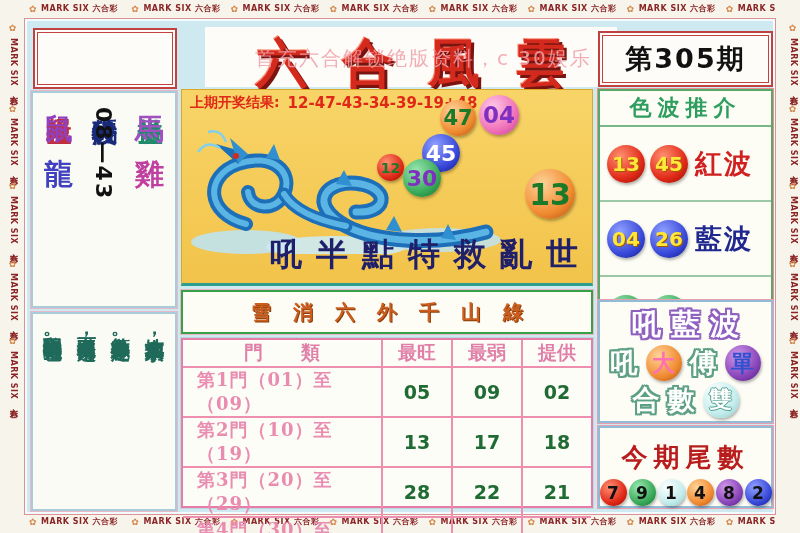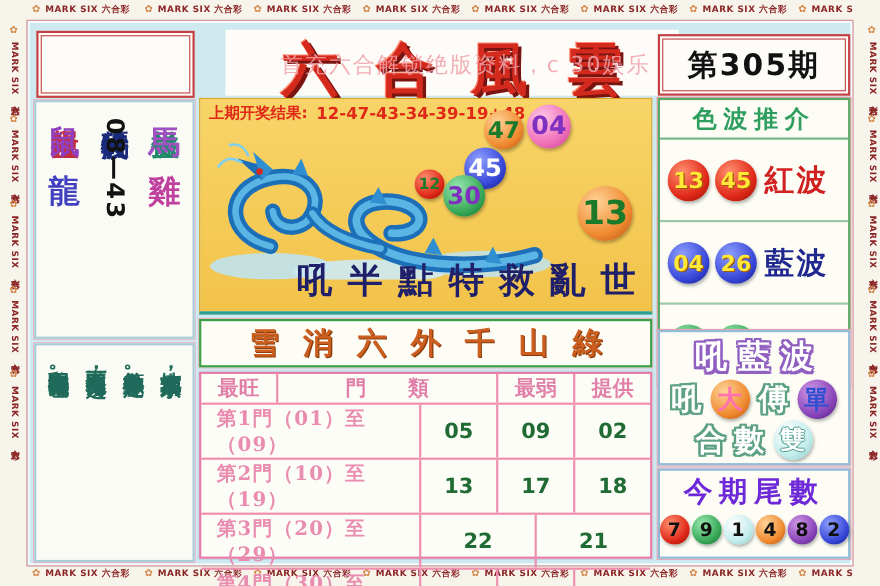--- a/index.html
+++ b/index.html
@@ -65,21 +65,21 @@
   .b-green  { background:radial-gradient(circle at 35% 30%, #98e8b0, #38a858 62%, #10702c); }
   .b-purple { background:radial-gradient(circle at 35% 30%, #d098e8, #8844b8 62%, #4c1c80); }
   .b-cyanpale { background:radial-gradient(circle at 35% 30%, #ffffff, #c2ecec 62%, #86c4c4); }
   .t-green { color:#1a7a2a; } .t-purple { color:#8030c0; }
   .t-white { color:#fff; } .t-cyan { color:#38c8e8; } .t-black { color:#111; }
   .t-yellow { color:#ffe838; text-shadow:1px 1px 0 #a05800; }
   .t-pinktxt { color:#ff70b0; } .t-bluetxt { color:#3050d0; }
 
   .verse-box { left:156px; top:271px; width:412px; height:44px; background:#fdfdf6; border:2px solid #3aa048;
                box-shadow:0 0 0 1px #e8b8c8; display:flex; align-items:center; justify-content:center; }
-  .verse { font-family:"DejaVu Serif", serif; font-weight:bold; font-size:27px; color:#cc5f1f;
+  .verse { font-family:"DejaVu Serif", serif; font-weight:bold; font-size:20px; color:#cc5f1f;
            letter-spacing:22px; text-indent:22px; text-shadow:1px 1px 0 #8a3c0a; }
 
   .door-table { left:156px; top:319px; width:412px; height:170px; background:#fdfdf8; border:2px solid #e87ca8;
                 display:flex; flex-direction:column; box-shadow:0 0 0 1px #bcd8e0; }
   .trow { flex:1; display:flex; border-bottom:2px solid #ef8fb0; }
   .trow:last-child { border-bottom:none; }
   .tcell { display:flex; align-items:center; justify-content:center; border-right:2px solid #ef8fb0; }
   .tcell:last-child { border-right:none; }
   .c-door { width:200px; justify-content:flex-start; padding-left:14px; }
   .c-num  { flex:1; }
@@ -108,21 +108,21 @@
   .roar-line1 { font-size:29px; letter-spacing:10px; text-indent:10px; color:#fff;
                 text-shadow:-2px 0 #9060c0, 2px 0 #9060c0, 0 -2px #9060c0, 0 2px #9060c0, 2px 2px #9060c0, -2px -2px #9060c0, 2px -2px #9060c0, -2px 2px #9060c0; }
   .roar-row { display:flex; align-items:center; gap:8px; }
   .bub-green { font-size:27px; color:#fff;
                text-shadow:-2px 0 #5ea084, 2px 0 #5ea084, 0 -2px #5ea084, 0 2px #5ea084, 2px 2px #5ea084, -2px -2px #5ea084, 2px -2px #5ea084, -2px 2px #5ea084; }
   .char-ball { position:static; width:36px; height:36px; font-family:"DejaVu Serif", serif; font-size:23px; }
   .bub-mintchar { color:#fff; text-shadow:-1px 0 #50a090, 1px 0 #50a090, 0 -1px #50a090, 0 1px #50a090; }
 
   .tail-box { left:573px; top:407px; width:175px; height:82px; background:#fdfdf6; border:2px solid #90bcd8;
               box-shadow:0 0 0 1px #e8a0b0; display:flex; flex-direction:column; align-items:center; }
-  .tail-title { margin-top:1px; font-family:"DejaVu Serif", serif; font-weight:bold; font-size:26px; color:#6d28d9; letter-spacing:6px; }
+  .tail-title { margin-top:12px; font-family:"DejaVu Serif", serif; font-weight:bold; font-size:26px; color:#b91c1c; letter-spacing:6px; }
   .tail-row { display:flex; gap:2px; margin-top:4px; }
   .tail-ball { position:static; width:27px; height:27px; font-size:17px; }
 </style>
 </head>
 <body>
 
 <div class="strip strip-top">
   <span class="bunit">
       <span class="flower">✿</span>
       <span>MARK SIX 六合彩</span>
@@ -289,22 +289,22 @@
 
     <div class="slogan">吼半點特救亂世</div>
   </div>
 
   <div class="verse-box">
     <div class="verse">雪消六外千山綠</div>
   </div>
 
   <div class="door-table">
     <div class="trow thead">
+      <div class="tcell c-door" style="justify-content:center; padding-left:0">門　　類</div>
       <div class="tcell c-num">最旺</div>
-      <div class="tcell c-door" style="justify-content:center; padding-left:0">門　　類</div>
       <div class="tcell c-num">最弱</div>
       <div class="tcell c-num">提供</div>
     </div>
     <div class="trow">
       <div class="tcell c-door">
           <span class="door-text">第1門（01）至（09）</span>
         </div>
       <div class="tcell c-num">
           <span class="num-text">05</span>
         </div>
@@ -325,20 +325,23 @@
       <div class="tcell c-num">
           <span class="num-text">17</span>
         </div>
       <div class="tcell c-num">
           <span class="num-text">18</span>
         </div>
     </div>
     <div class="trow">
       <div class="tcell c-door">
           <span class="door-text">第3門（20）至（29）</span>
+        </div>
+      <div class="tcell c-num">
+          <span class="num-text">28</span>
         </div>
       <div class="tcell c-num">
           <span class="num-text">22</span>
         </div>
       <div class="tcell c-num">
           <span class="num-text">21</span>
         </div>
     </div>
     <div class="trow">
       <div class="tcell c-door">

